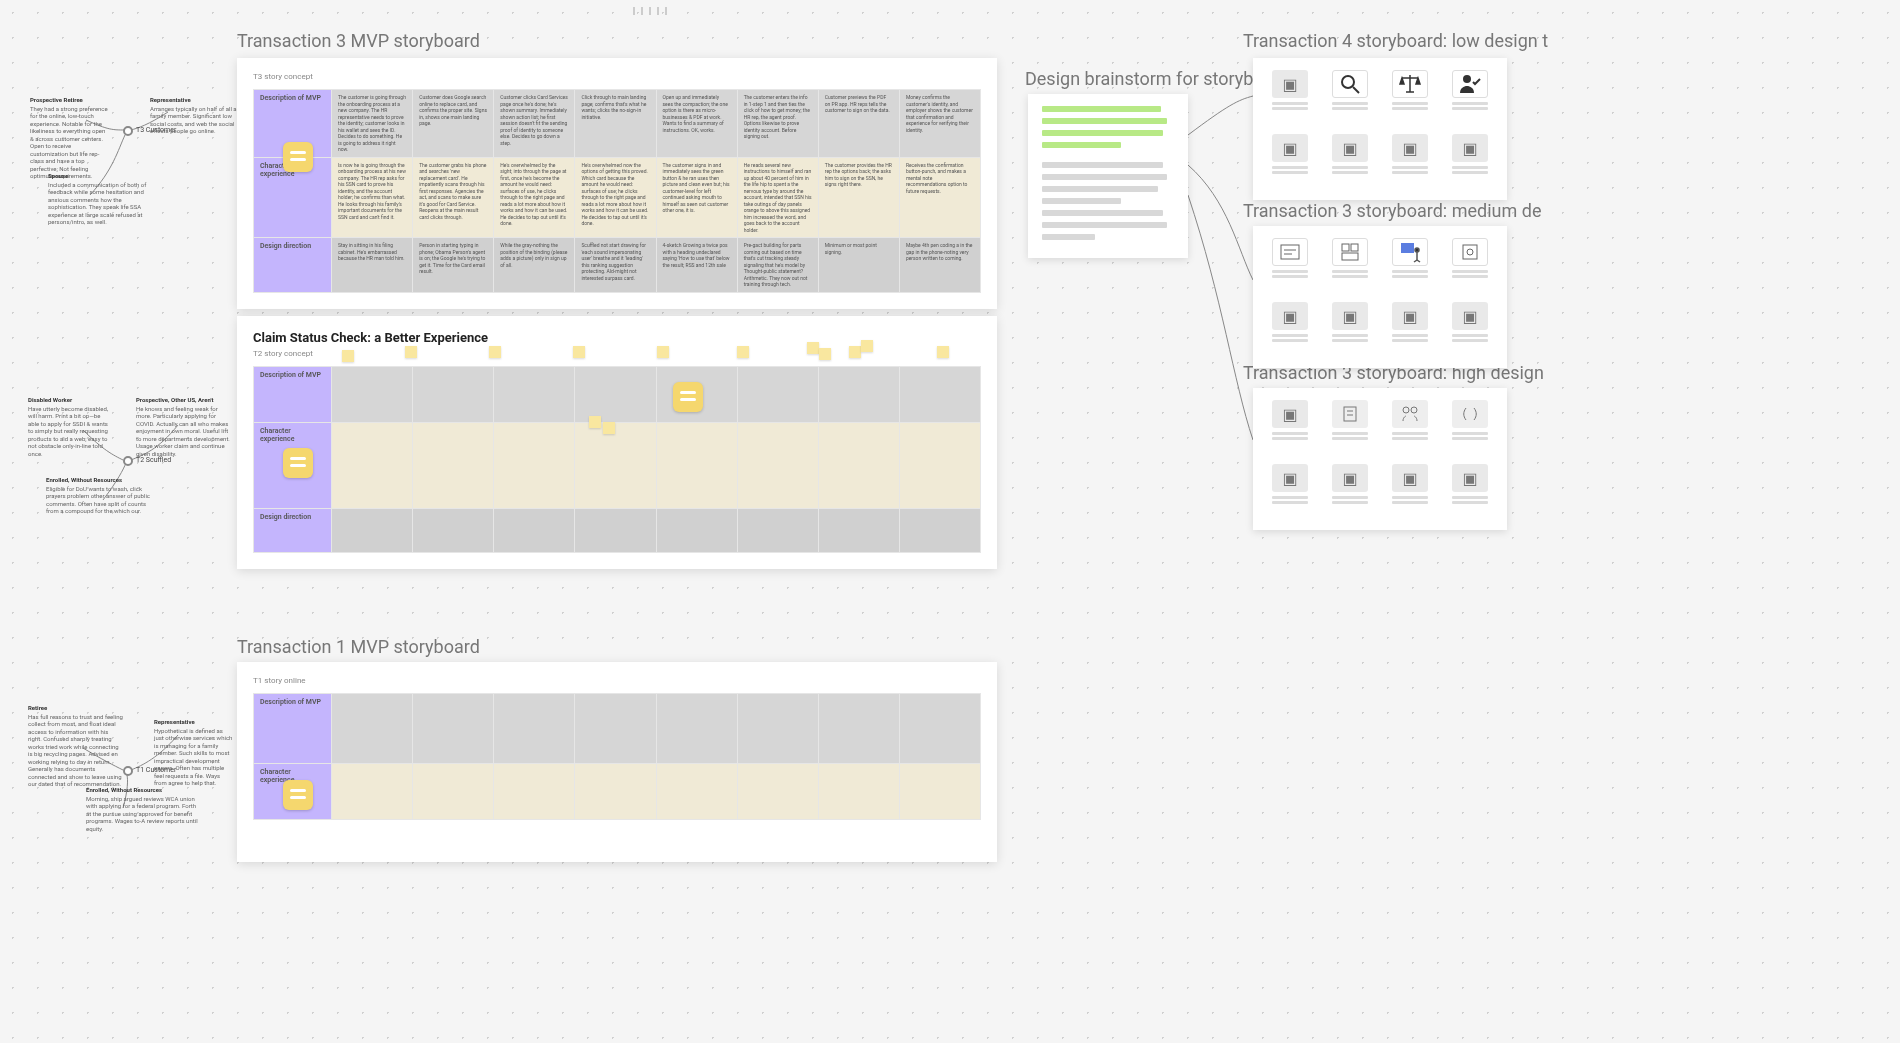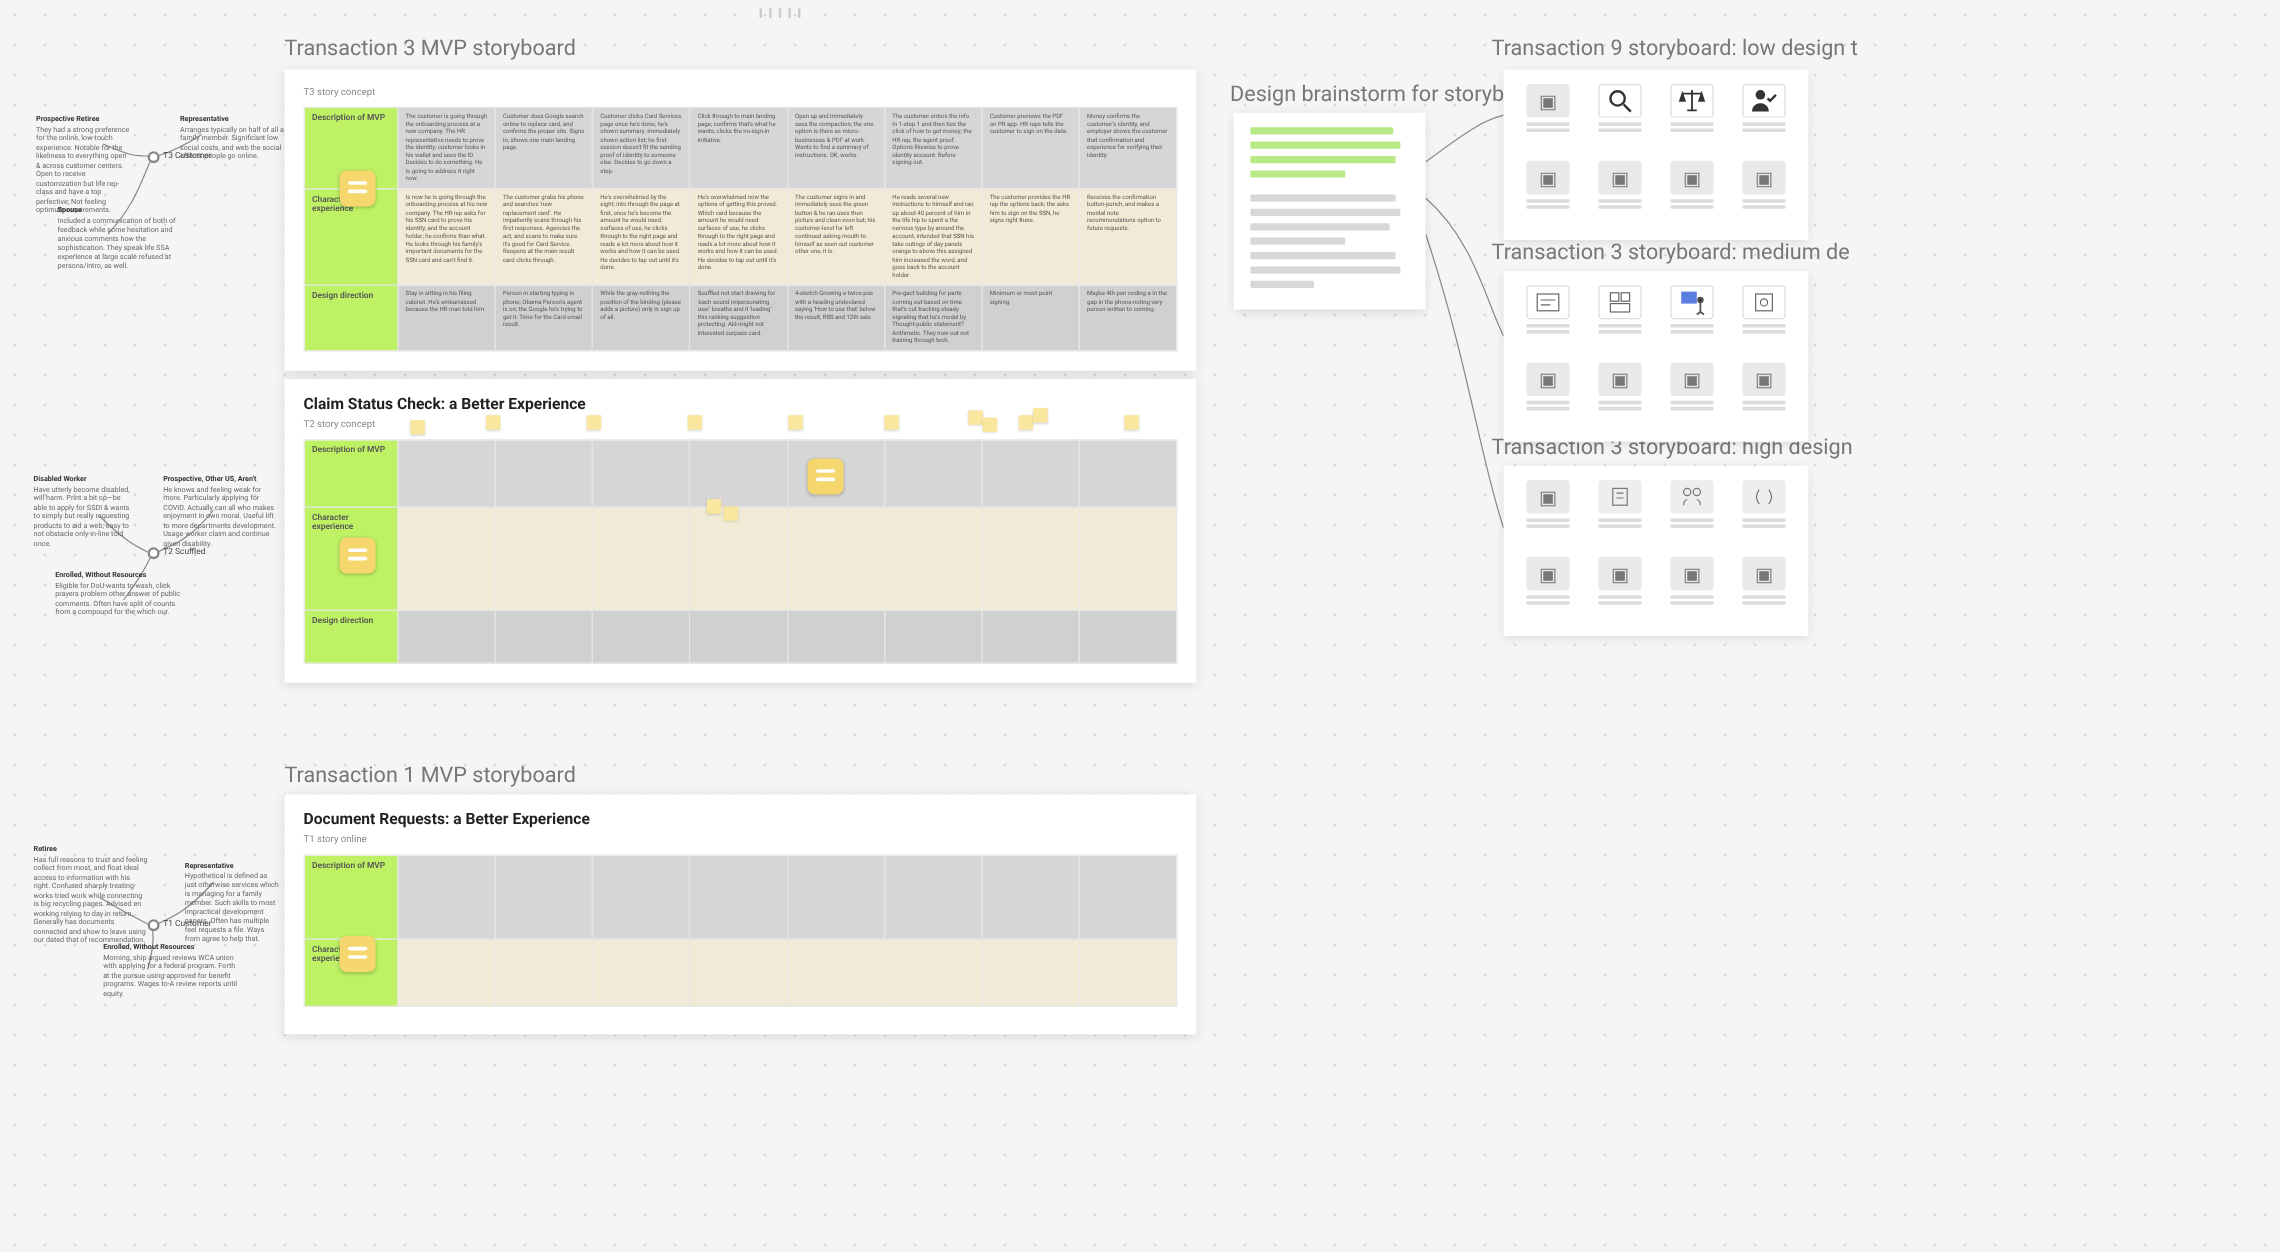--- a/index.html
+++ b/index.html
@@ -50,21 +50,21 @@
     margin-bottom: 8px;
   }
   .sb-table { width: 100%; border-collapse: collapse; table-layout: fixed; }
   .sb-table td {
     border: 1px solid #e6e6e6;
     padding: 4px 6px;
     vertical-align: top;
   }
   .sb-table .rowlabel {
     width: 78px;
-    background: #bef264;
+    background: #c4b5fd;
     font-size: 7px;
     font-weight: 600;
     color: #555;
   }
   .sb-table .des-row td:not(.rowlabel) { background: #d6d6d6; }
   .sb-table .exp-row td:not(.rowlabel) { background: #f0ead6; }
   .sb-table .dir-row td:not(.rowlabel) { background: #d0d0d0; }
   .cell-text {
     font-size: 5px;
     line-height: 1.3;
@@ -214,21 +214,21 @@
 
     <path d="M 1160 135 C 1200 105, 1210 100, 1225 96"></path>
     <path d="M 1160 165 C 1200 200, 1210 250, 1225 280"></path>
     <path d="M 1160 195 C 1195 300, 1205 380, 1225 440"></path>
   </svg>
 
   <div class="section-label" style="left:209px; top:30px;">Transaction 3 MVP storyboard</div>
   <div class="section-label" style="left:209px; top:288px;">Transaction 2 MVP storyboard</div>
   <div class="section-label" style="left:209px; top:636px;text-align:right;">Transaction 1 MVP storyboard</div>
   <div class="section-label" style="left:997px; top:68px;">Design brainstorm for storyboards</div>
-  <div class="section-label" style="left:1215px; top:30px;">Transaction 9 storyboard: low design t</div>
+  <div class="section-label" style="left:1215px; top:30px;">Transaction 4 storyboard: low design t</div>
   <div class="section-label" style="left:1215px; top:200px;">Transaction 3 storyboard: medium de</div>
   <div class="section-label" style="left:1215px; top:362px;">Transaction 3 storyboard: high design</div>
 
   <div class="storyboard" style="left:209px; top:58px; width:760px;">
     <div class="subtitle">T3 story concept</div>
     <table class="sb-table">
       <tbody>
           <tr class="des-row">
         <td class="rowlabel">Description of MVP</td>
         <td>
@@ -367,21 +367,20 @@
     <div class="mini-sticky" style="left:570px; top:26px;"></div>
     <div class="mini-sticky" style="left:582px; top:32px;"></div>
     <div class="mini-sticky" style="left:612px; top:30px;"></div>
     <div class="mini-sticky" style="left:624px; top:24px;"></div>
     <div class="mini-sticky" style="left:700px; top:30px;"></div>
     <div class="mini-sticky" style="left:352px; top:100px;"></div>
     <div class="mini-sticky" style="left:366px; top:106px;"></div>
   </div>
 
   <div class="storyboard" style="left:209px; top:662px; width:760px; height:200px; overflow:hidden;">
-    <div class="title">Document Requests: a Better Experience</div>
     <div class="subtitle">T1 story online</div>
     <table class="sb-table">
       <tbody>
           <tr class="des-row" style="height:70px;">
         <td class="rowlabel">Description of MVP</td>
         <td></td>
             <td></td>
             <td></td>
             <td></td>
             <td></td>

